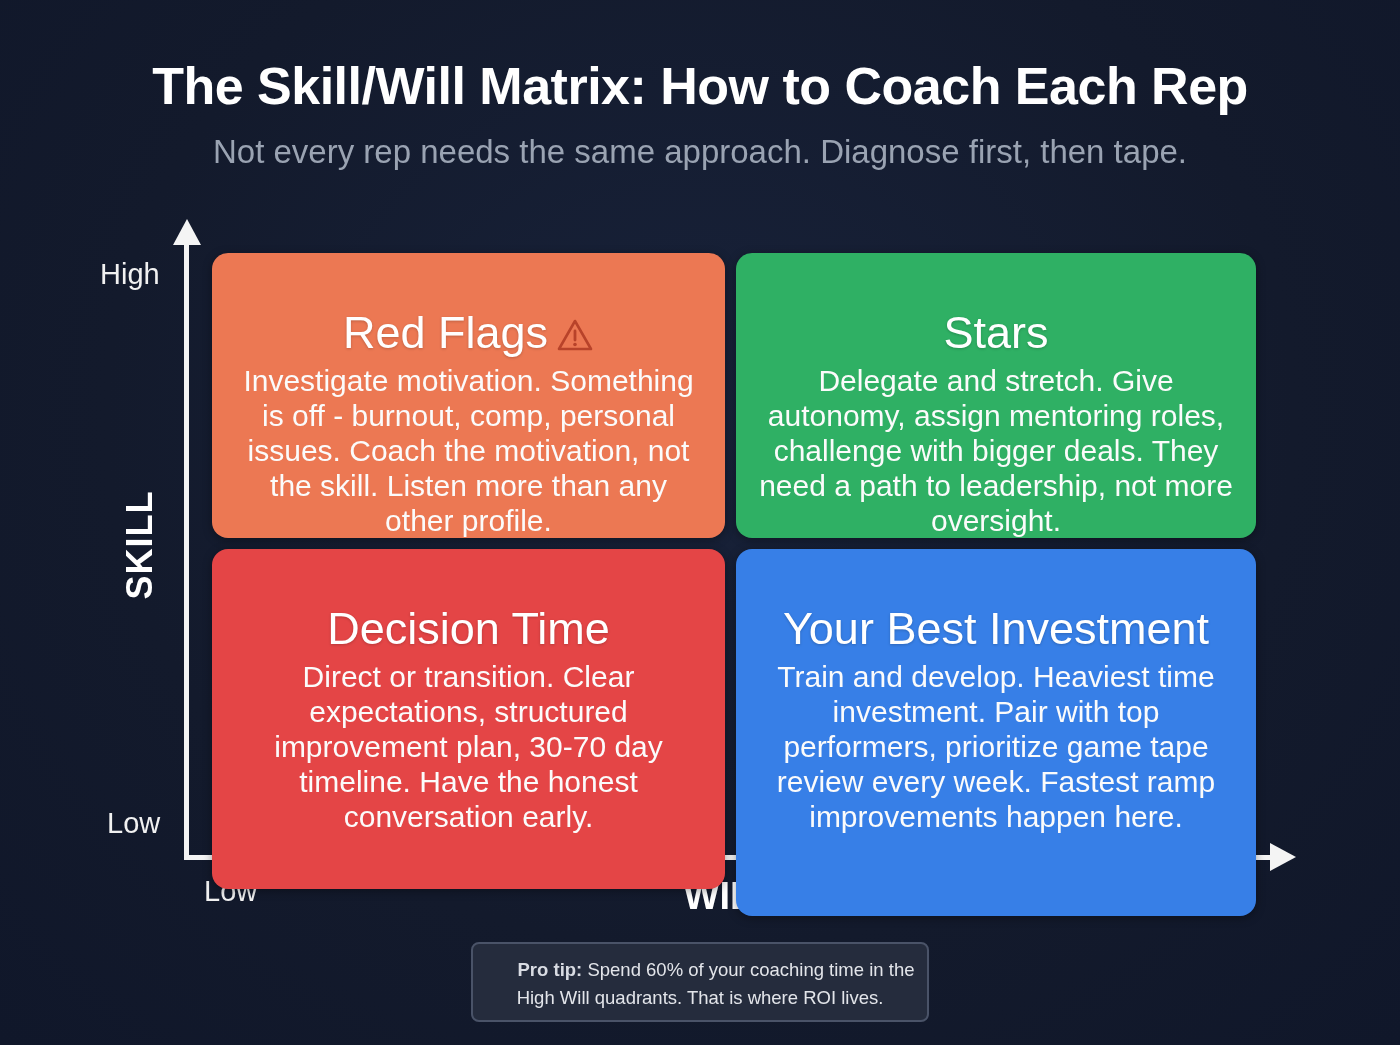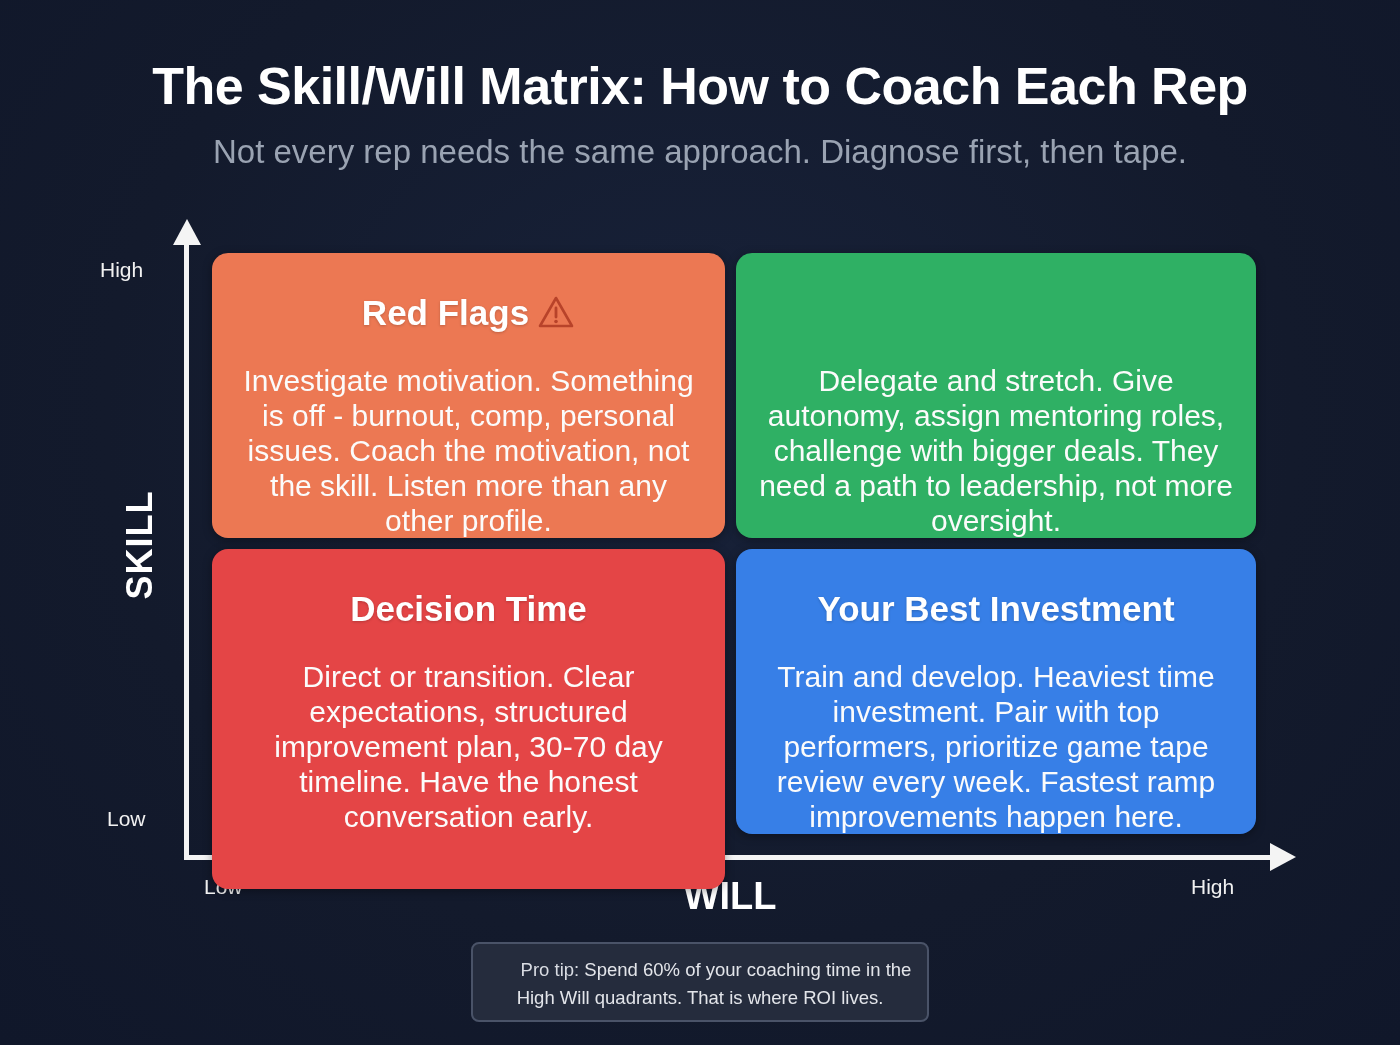--- a/index.html
+++ b/index.html
@@ -43,21 +43,21 @@
       width: 1090px; height: 5px; background: #f4f4f4;
     }
     .x-arrow {
       position: absolute; left: 1270px; top: 843px;
       width: 0; height: 0;
       border-top: 14px solid transparent;
       border-bottom: 14px solid transparent;
       border-left: 26px solid #f4f4f4;
     }
     .axis-tick {
-      position: absolute; font-size: 21px; color: #f1f1f1;
+      position: absolute; font-size: 29px; color: #f1f1f1;
     }
     .y-high { left: 100px; top: 258px; }
     .y-low  { left: 107px; top: 807px; }
     .x-low  { left: 204px; top: 875px; }
     .x-high { left: 1191px; top: 875px; }
     .y-title {
       position: absolute; left: 140px; top: 545px;
       transform: translate(-50%, -50%) rotate(-90deg);
       font-size: 36px; font-weight: bold; letter-spacing: 1px;
       white-space: nowrap;
@@ -69,48 +69,48 @@
     }
     
     .quad {
       position: absolute;
       border-radius: 16px;
       text-align: center;
       color: #ffffff;
       box-shadow: 0 2px 10px rgba(0,0,0,0.35);
     }
     .quad-title {
-      position: absolute; left: 0; right: 0; top: 40px;
-      font-size: 35px; font-weight: bold;
+      position: absolute; left: 0; right: 0; top: 54px;
+      font-size: 45px; font-weight: normal;
       text-shadow: 0 1px 3px rgba(0,0,0,0.2);
     }
     .quad-body {
       position: absolute; left: 20px; right: 20px; top: 110px;
       font-size: 30px; line-height: 35px;
       color: #fbfbfb;
     }
     .q-tl { left: 212px; top: 253px; width: 513px; height: 285px; background: #ec7853; }
     .q-tr { left: 736px; top: 253px; width: 520px; height: 285px; background: #2fb064; }
     .q-bl { left: 212px; top: 549px; width: 513px; height: 340px; background: #e44546; }
-    .q-br { left: 736px; top: 549px; width: 520px; height: 285px; background: #377fe7; }
+    .q-br { left: 736px; top: 549px; width: 520px; height: 367px; background: #377fe7; }
     .warn-icon {
       display: inline-block; vertical-align: -4px; margin-left: 8px;
       width: 38px; height: 34px;
     }
     
     .tip {
       position: absolute; left: 471px; top: 942px;
       width: 458px; height: 80px;
       border: 2px solid #4a5368; border-radius: 8px;
       background: #252c3d;
       text-align: center;
       font-size: 18.5px; line-height: 28px; color: #e3e5ea;
       padding-top: 12px;
     }
-    .tip b { color: #d9dce3; font-weight: normal; margin-left: 32px; }
+    .tip b { color: #d9dce3; font-weight: bold; margin-left: 32px; }
   </style>
 </head>
 <body>
 
 <div class="page">
   <div class="title">The Skill/Will Matrix: How to Coach Each Rep</div>
   <div class="subtitle">Not every rep needs the same approach. Diagnose first, then tape.</div>
 
   <div class="y-arrow"></div>
   <div class="y-axis"></div>
@@ -128,20 +128,21 @@
   <div class="quad q-tl">
     <div class="quad-title"><span>Red Flags</span><svg class="warn-icon" viewBox="0 0 38 34">
           <path d="M19 3 L35 31 L3 31 Z" fill="none" stroke="#b8432a" stroke-width="2.6" stroke-linejoin="round"></path>
           <line x1="19" y1="13" x2="19" y2="22" stroke="#b8432a" stroke-width="2.8" stroke-linecap="round"></line>
           <circle cx="19" cy="26.5" r="1.8" fill="#b8432a"></circle>
         </svg></div>
     <div class="quad-body">Investigate motivation. Something is off - burnout, comp, personal issues. Coach the motivation, not the skill. Listen more than any other profile.</div>
   </div>
 
   <div class="quad q-tr">
+    <div class="quad-title">Stars</div>
     <div class="quad-body">Delegate and stretch. Give autonomy, assign mentoring roles, challenge with bigger deals. They need a path to leadership, not more oversight.</div>
   </div>
 
   <div class="quad q-bl">
     <div class="quad-title">Decision Time</div>
     <div class="quad-body">Direct or transition. Clear expectations, structured improvement plan, 30-70 day timeline. Have the honest conversation early.</div>
   </div>
 
   <div class="quad q-br">
     <div class="quad-title">Your Best Investment</div>

